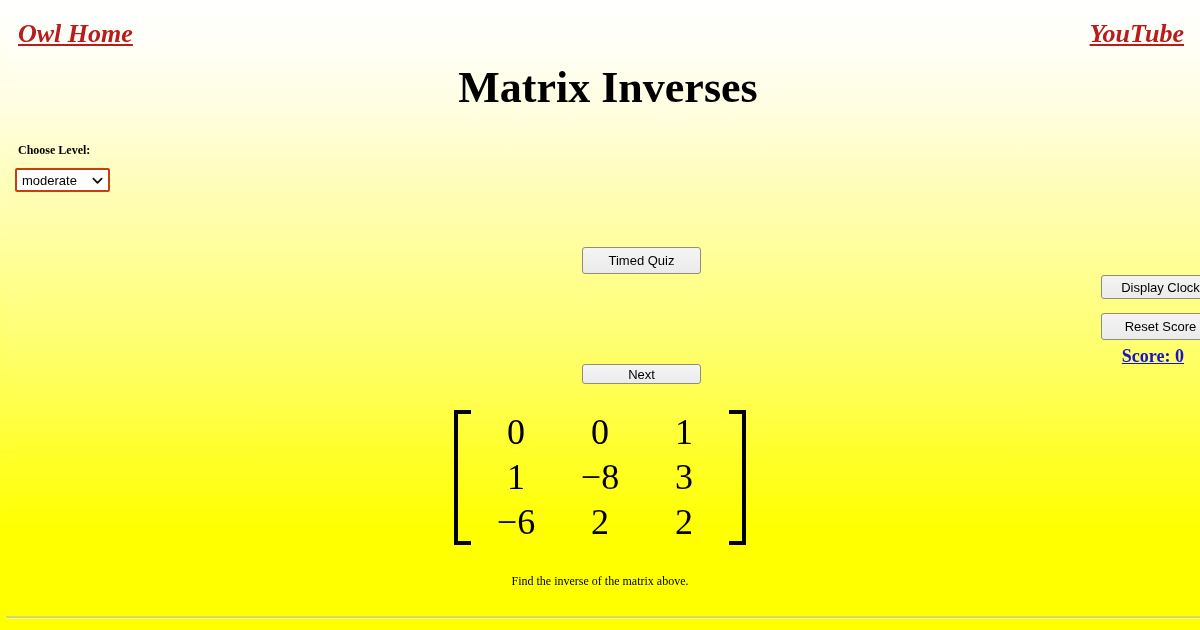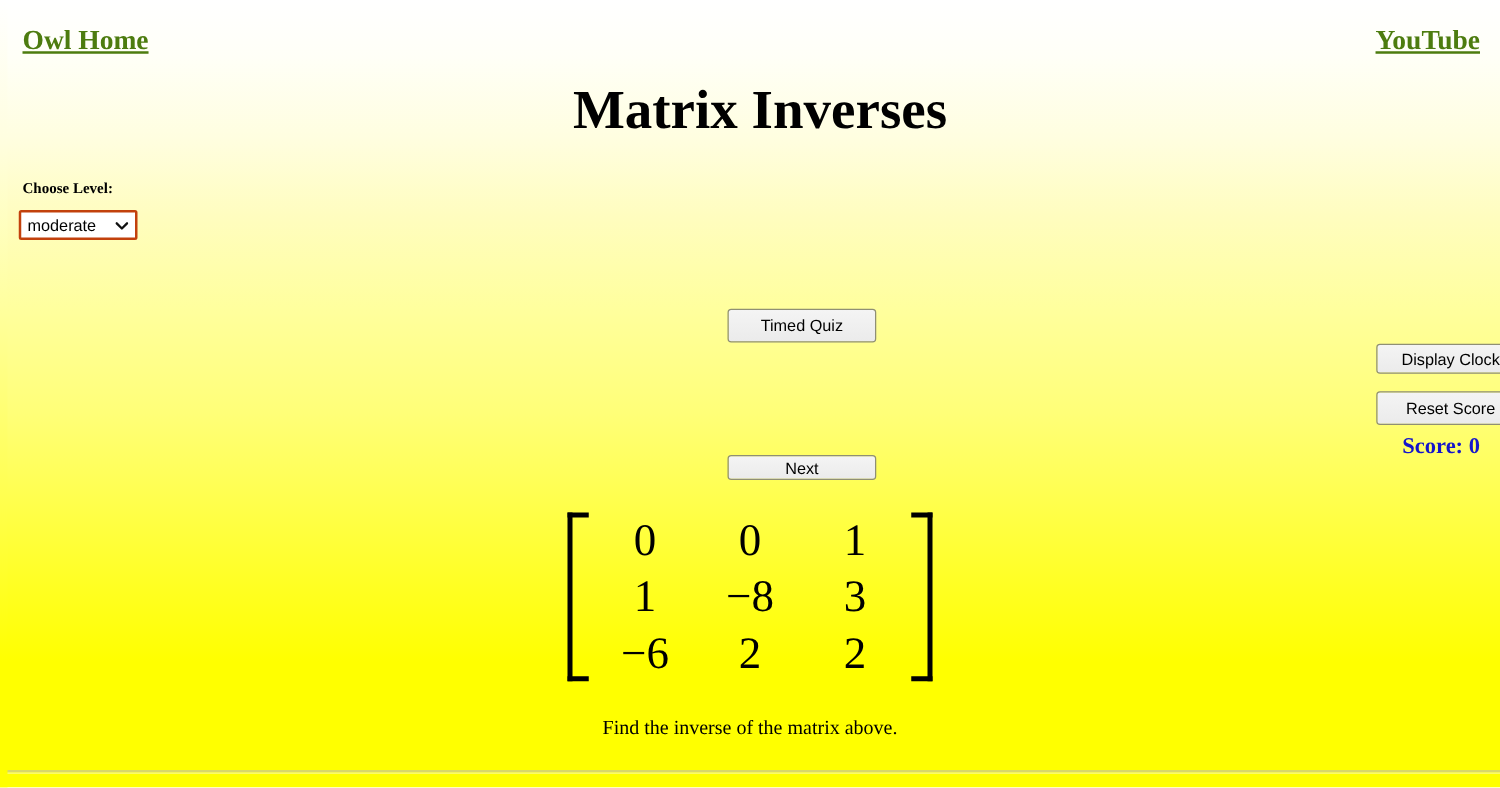--- a/index.html
+++ b/index.html
@@ -58,27 +58,28 @@
     left: 6px;
     top: 618px;
     width: 1194px;
     height: 1px;
     background: #fbfb8a;
   }
 
   
   .navlink {
     position: absolute;
-    color: #4d7c0f;
+    color: #b91c1c;
     font-weight: bold;
-    font-size: 22px;
+    font-size: 26px;
     text-decoration: underline;
     font-family: "Liberation Serif", "DejaVu Serif", serif;
     cursor: pointer;
     white-space: nowrap;
+    font-style: italic;
   }
   #owl-home { left: 18px; top: 19px; }
   #youtube  { right: 16px; top: 19px; }
 
   
   #page-title {
     position: absolute;
     left: 0;
     top: 62px;
     width: 1200px;
@@ -159,20 +160,21 @@
   }
 
   
   #score-link {
     position: absolute;
     right: 16px;
     top: 346px;
     font-size: 18px;
     font-weight: bold;
     color: #1414cc;
+    text-decoration: underline;
     cursor: pointer;
     font-family: "Liberation Serif", "DejaVu Serif", serif;
     white-space: nowrap;
   }
 
   
   #matrix-block {
     position: absolute;
     left: 0;
     top: 410px;
@@ -226,21 +228,21 @@
     line-height: 45px;
   }
 
   
   #matrix-caption {
     position: absolute;
     left: 0;
     top: 574px;
     width: 1200px;
     text-align: center;
-    font-size: 16px;
+    font-size: 12px;
     color: #000000;
     font-family: "Liberation Serif", "DejaVu Serif", serif;
   }
 </style>
 </head>
 <body>
 
 <div id="page"></div>
 <div id="left-strip"></div>
 

